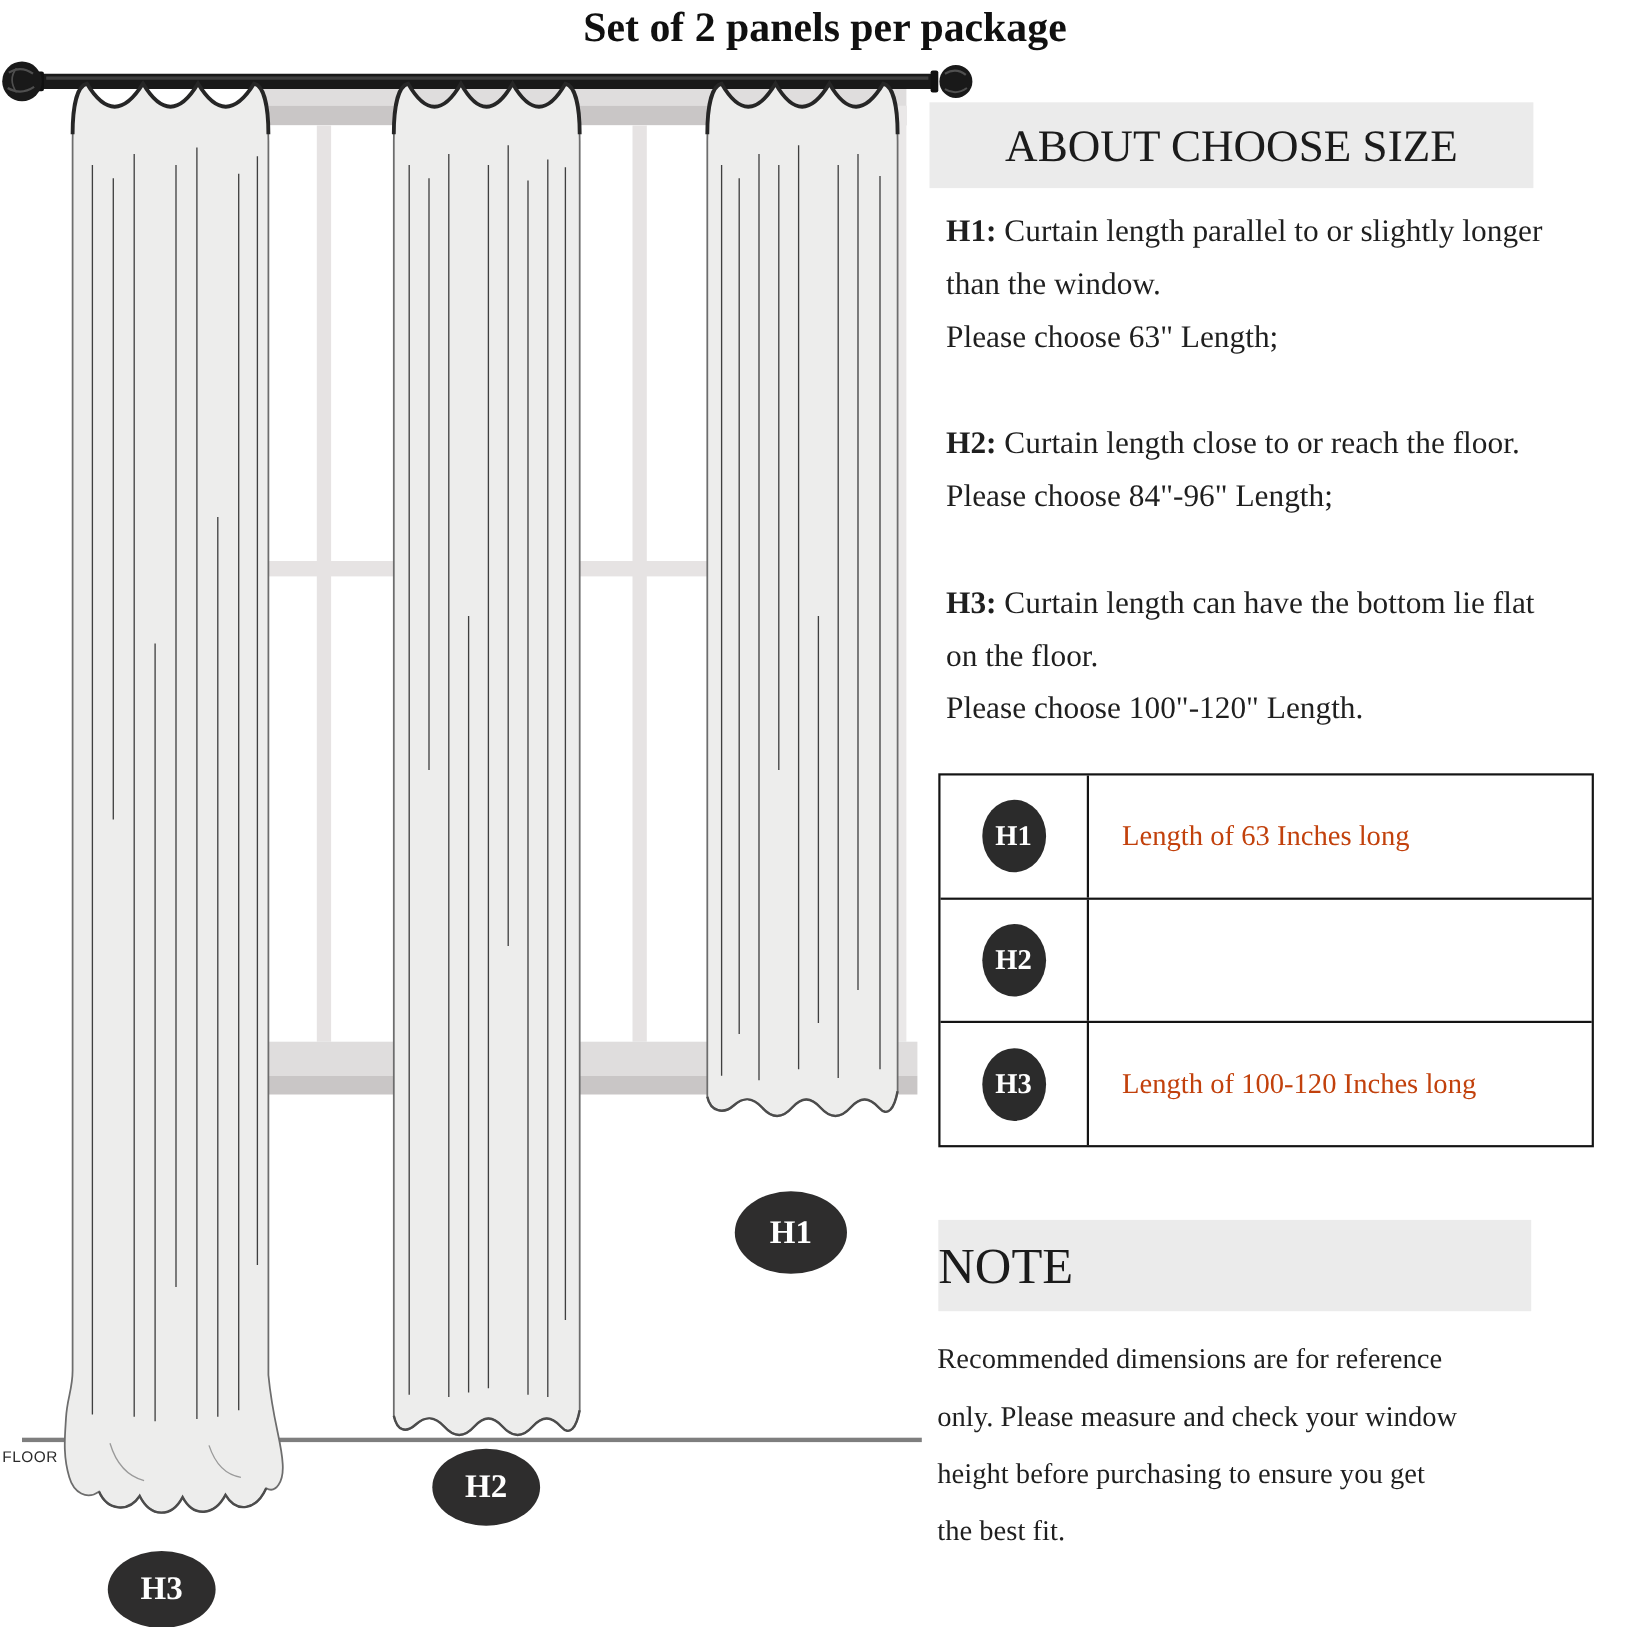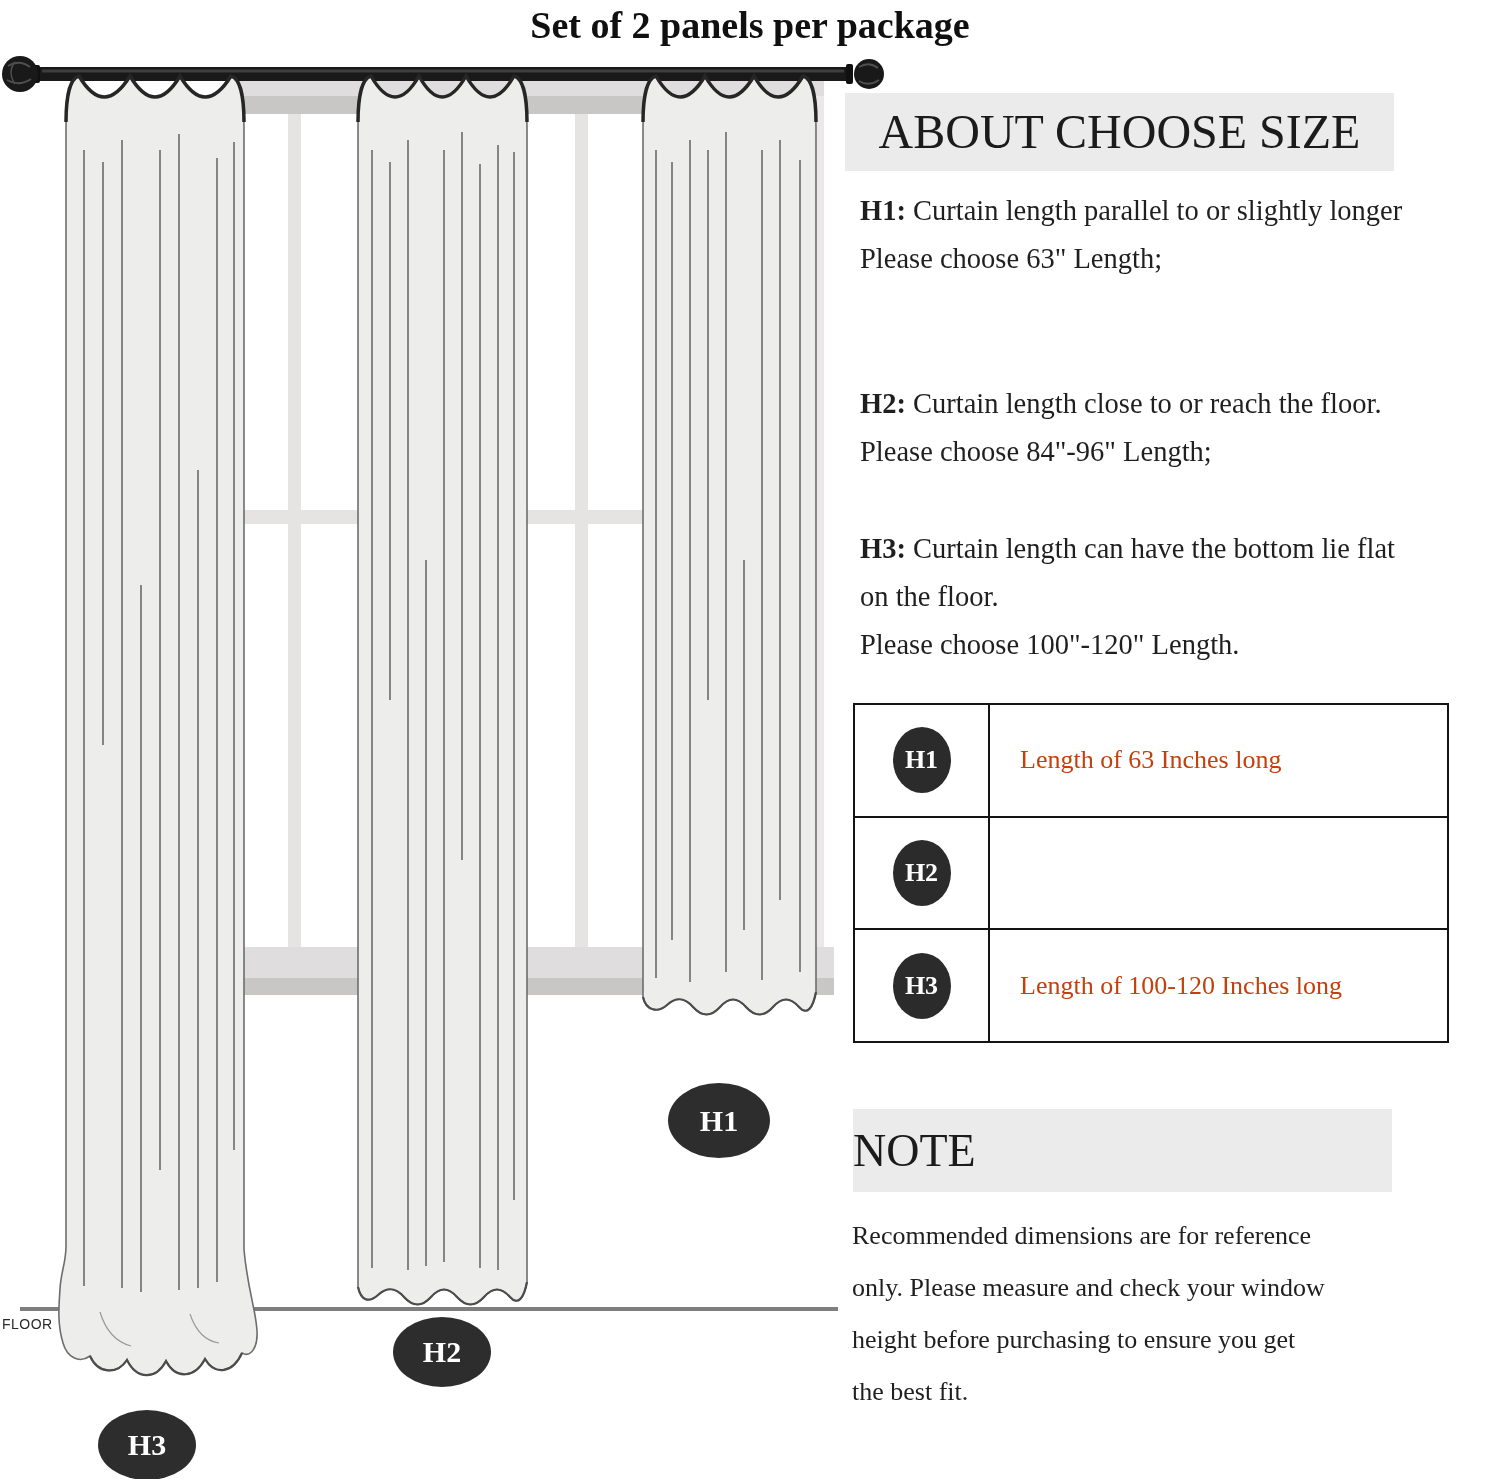--- a/index.html
+++ b/index.html
@@ -4,21 +4,21 @@
 <style>
   html,body{margin:0;padding:0;background:#fff;}
   body{width:1500px;height:1479px;position:relative;overflow:hidden;
        font-family:"Liberation Serif","DejaVu Serif",serif;color:#1f1f1f;}
   .abs{position:absolute;}
   
   .page-title{top:0;left:0;width:1500px;text-align:center;font-size:38px;font-weight:bold;
               line-height:50px;color:#101010;}
   
   .gray-header{background:#ebebeb;color:#1b1b1b;}
-  .about-header{left:845px;top:93px;width:549px;height:78px;font-size:48px;
+  .about-header{left:845px;top:93px;width:549px;height:78px;font-size:41px;
                 text-align:center;line-height:78px;}
   .note-header{left:853px;top:1109px;width:539px;height:83px;font-size:46px;
                line-height:83px;box-sizing:border-box;}
   .para{left:860px;width:640px;font-size:28.5px;line-height:48px;}
   .para .pline{white-space:nowrap;}
   .para b{font-weight:bold;}
   .p1{top:187px;} .p2{top:380px;} .p3{top:525px;}
   .note-para{left:852px;top:1210px;width:648px;font-size:26px;line-height:52px;}
   .note-para .pline{white-space:nowrap;}
   
@@ -162,20 +162,21 @@
 <div class="abs floor-label">FLOOR</div>
 
 <div class="abs dbadge badge-h1">H1</div>
 <div class="abs dbadge badge-h2">H2</div>
 <div class="abs dbadge badge-h3">H3</div>
 
 <div class="abs gray-header about-header">ABOUT CHOOSE SIZE</div>
 
 <div class="abs para p1">
   <div class="pline"><b>H1:</b> <span>Curtain length parallel to or slightly longer</span></div>
+  <div class="pline">than the window.</div>
   <div class="pline">Please choose 63" Length;</div>
 </div>
 
 <div class="abs para p2">
   <div class="pline"><b>H2:</b> <span>Curtain length close to or reach the floor.</span></div>
   <div class="pline">Please choose 84"-96" Length;</div>
 </div>
 
 <div class="abs para p3">
   <div class="pline"><b>H3:</b> <span>Curtain length can have the bottom lie flat</span></div>

